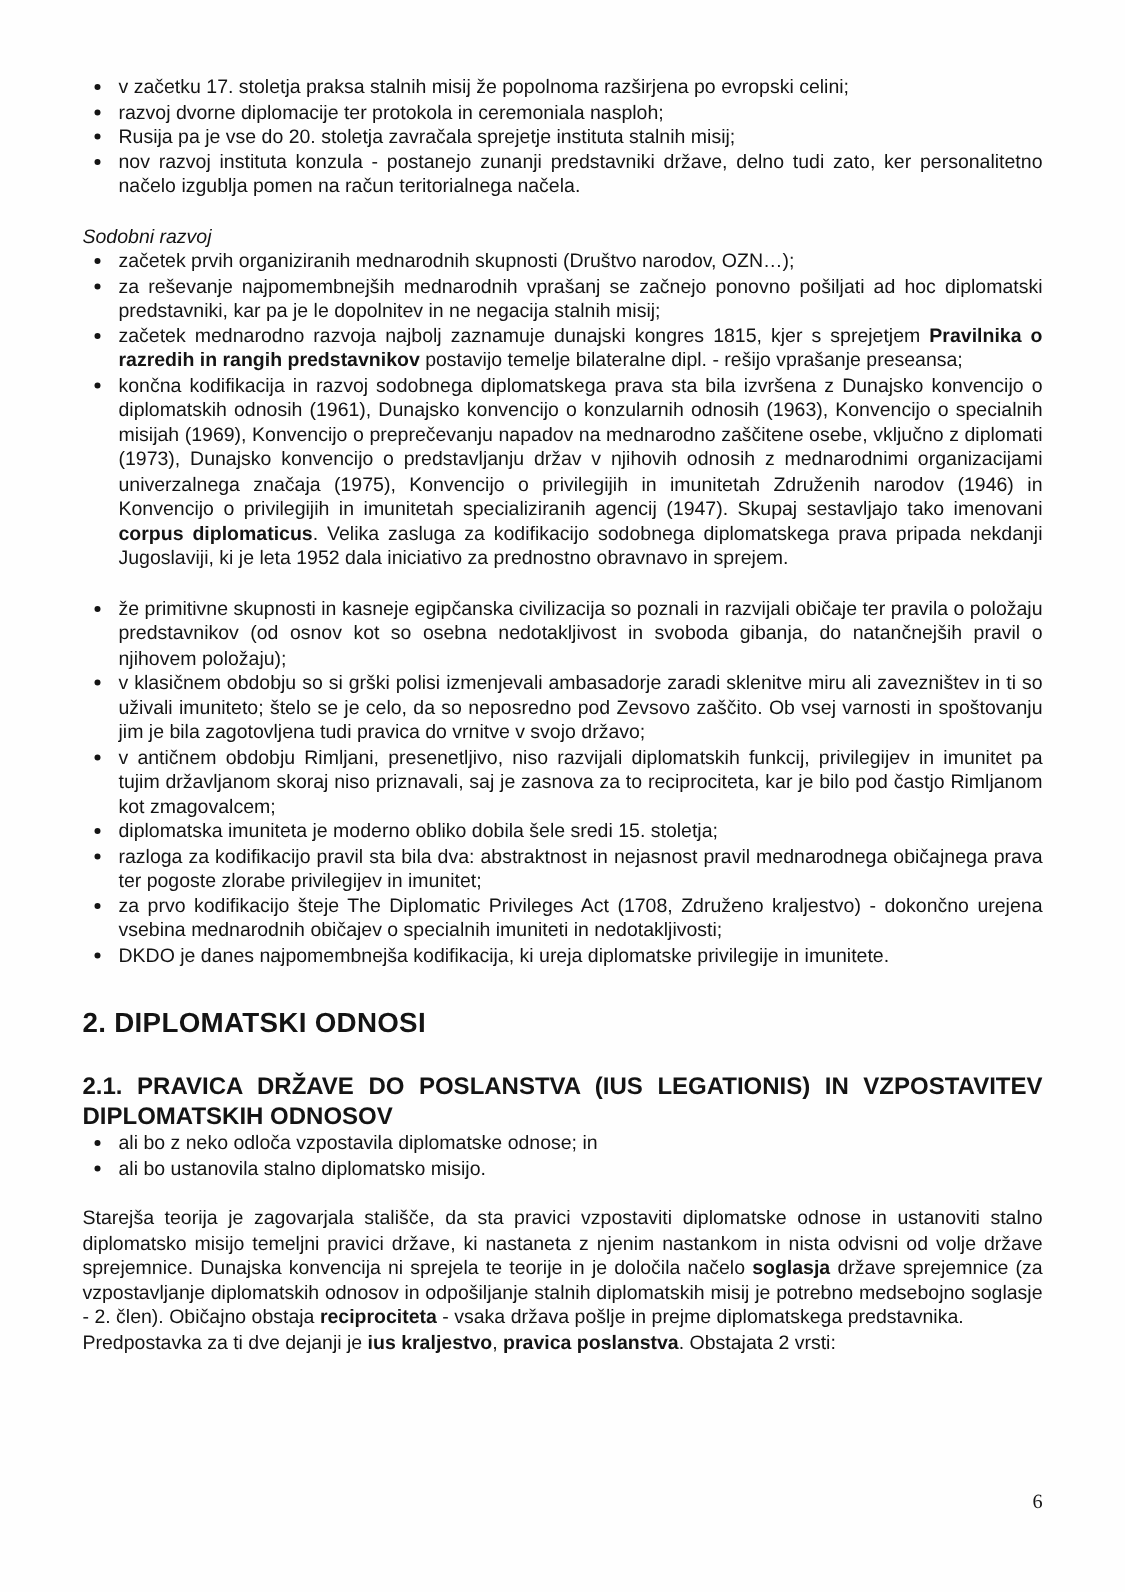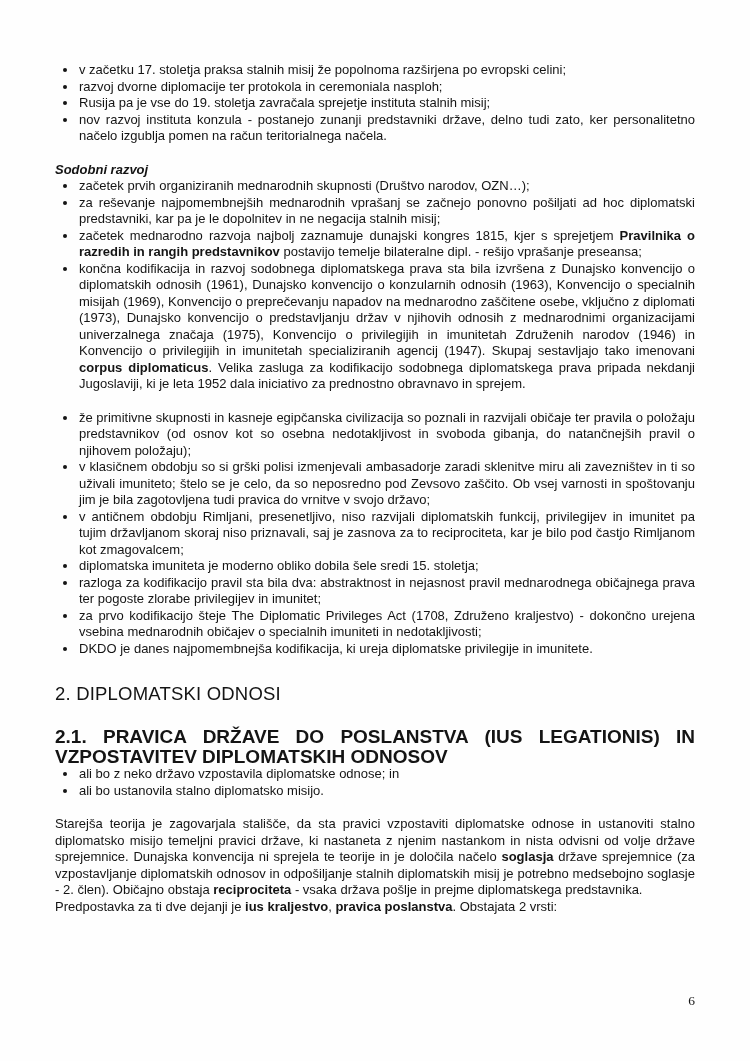--- a/index.html
+++ b/index.html
@@ -10,50 +10,49 @@
     background: #fefefe;
     color: #141414;
     font-family: "Liberation Sans", "DejaVu Sans", sans-serif;
     font-size: 13px;
     line-height: 16.5px;
     position: relative;
     overflow: hidden;
   }
   .content {
     padding: 50px 55px 0 55px;
-    margin-top: 12px;
   }
   p, li {
     text-align: justify;
   }
   ul.bullets {
     list-style: disc outside;
     padding-left: 23px;
     margin: 0;
   }
   ul.bullets li {
     padding-left: 1px;
   }
   .sect-gap { height: 17px; }
   h3.run-heading {
     font-size: 13px;
     line-height: 16.5px;
-    font-weight: bold;
+    font-weight: normal;
     font-style: italic;
     text-align: left;
   }
   h1.chapter-heading {
     font-size: 18.5px;
     line-height: 22px;
-    font-weight: normal;
+    font-weight: bold;
     margin: 26px 0 22px 0;
     letter-spacing: 0.2px;
   }
   h2.subsection-heading {
-    font-size: 19px;
+    font-size: 16px;
     line-height: 19.5px;
     font-weight: bold;
     text-align: justify;
   }
   .page-number {
     position: absolute;
     top: 993px;
     right: 55px;
     font-family: "Liberation Serif", "DejaVu Serif", serif;
     font-size: 13.5px;
@@ -62,21 +61,21 @@
   b { font-weight: bold; }
 </style>
 </head>
 <body>
 
 <div class="content">
 
   <ul class="bullets">
     <li><span>v začetku 17. stoletja praksa stalnih misij že popolnoma razširjena po evropski celini;</span></li>
     <li><span>razvoj dvorne diplomacije ter protokola in ceremoniala nasploh;</span></li>
-    <li><span>Rusija pa je vse do 19. stoletja zavračala sprejetje instituta stalnih misij;</span></li>
+    <li><span>Rusija pa je vse do 20. stoletja zavračala sprejetje instituta stalnih misij;</span></li>
     <li><span>nov razvoj instituta konzula - postanejo zunanji predstavniki države, delno tudi zato, ker personalitetno načelo izgublja pomen na račun teritorialnega načela.</span></li>
   </ul>
 
   <div class="sect-gap"></div>
 
   <h3 class="run-heading">Sodobni razvoj</h3>
   <ul class="bullets">
     <li><span>začetek prvih organiziranih mednarodnih skupnosti (Društvo narodov, OZN…);</span></li>
     <li><span>za reševanje najpomembnejših mednarodnih vprašanj se začnejo ponovno pošiljati ad hoc diplomatski predstavniki, kar pa je le dopolnitev in ne negacija stalnih misij;</span></li>
     <li><span>začetek mednarodno razvoja najbolj zaznamuje dunajski kongres 1815, kjer s sprejetjem </span><b>Pravilnika o razredih in rangih predstavnikov</b><span> postavijo temelje bilateralne dipl. - rešijo vprašanje preseansa;</span></li>
@@ -92,21 +91,21 @@
     <li><span>diplomatska imuniteta je moderno obliko dobila šele sredi 15. stoletja;</span></li>
     <li><span>razloga za kodifikacijo pravil sta bila dva: abstraktnost in nejasnost pravil mednarodnega običajnega prava ter pogoste zlorabe privilegijev in imunitet;</span></li>
     <li><span>za prvo kodifikacijo šteje The Diplomatic Privileges Act (1708, Združeno kraljestvo) - dokončno urejena vsebina mednarodnih običajev o specialnih imuniteti in nedotakljivosti;</span></li>
     <li><span>DKDO je danes najpomembnejša kodifikacija, ki ureja diplomatske privilegije in imunitete.</span></li>
   </ul>
 
   <h1 class="chapter-heading">2. DIPLOMATSKI ODNOSI</h1>
 
   <h2 class="subsection-heading">2.1. PRAVICA DRŽAVE DO POSLANSTVA (IUS LEGATIONIS) IN VZPOSTAVITEV DIPLOMATSKIH ODNOSOV</h2>
   <ul class="bullets">
-    <li><span>ali bo z neko državo vzpostavila diplomatske odnose; in</span></li>
+    <li><span>ali bo z neko odloča vzpostavila diplomatske odnose; in</span></li>
     <li><span>ali bo ustanovila stalno diplomatsko misijo.</span></li>
   </ul>
 
   <div class="sect-gap"></div>
 
   <p><span>Starejša teorija je zagovarjala stališče, da sta pravici vzpostaviti diplomatske odnose in ustanoviti stalno diplomatsko misijo temeljni pravici države, ki nastaneta z njenim nastankom in nista odvisni od volje države sprejemnice. Dunajska konvencija ni sprejela te teorije in je določila načelo </span><b>soglasja</b><span> države sprejemnice (za vzpostavljanje diplomatskih odnosov in odpošiljanje stalnih diplomatskih misij je potrebno medsebojno soglasje - 2. člen). Običajno obstaja </span><b>reciprociteta</b><span> - vsaka država pošlje in prejme diplomatskega predstavnika.</span></p>
   <p><span>Predpostavka za ti dve dejanji je </span><b>ius kraljestvo</b><span>, </span><b>pravica poslanstva</b><span>. Obstajata 2 vrsti:</span></p>
 
 </div>
 

